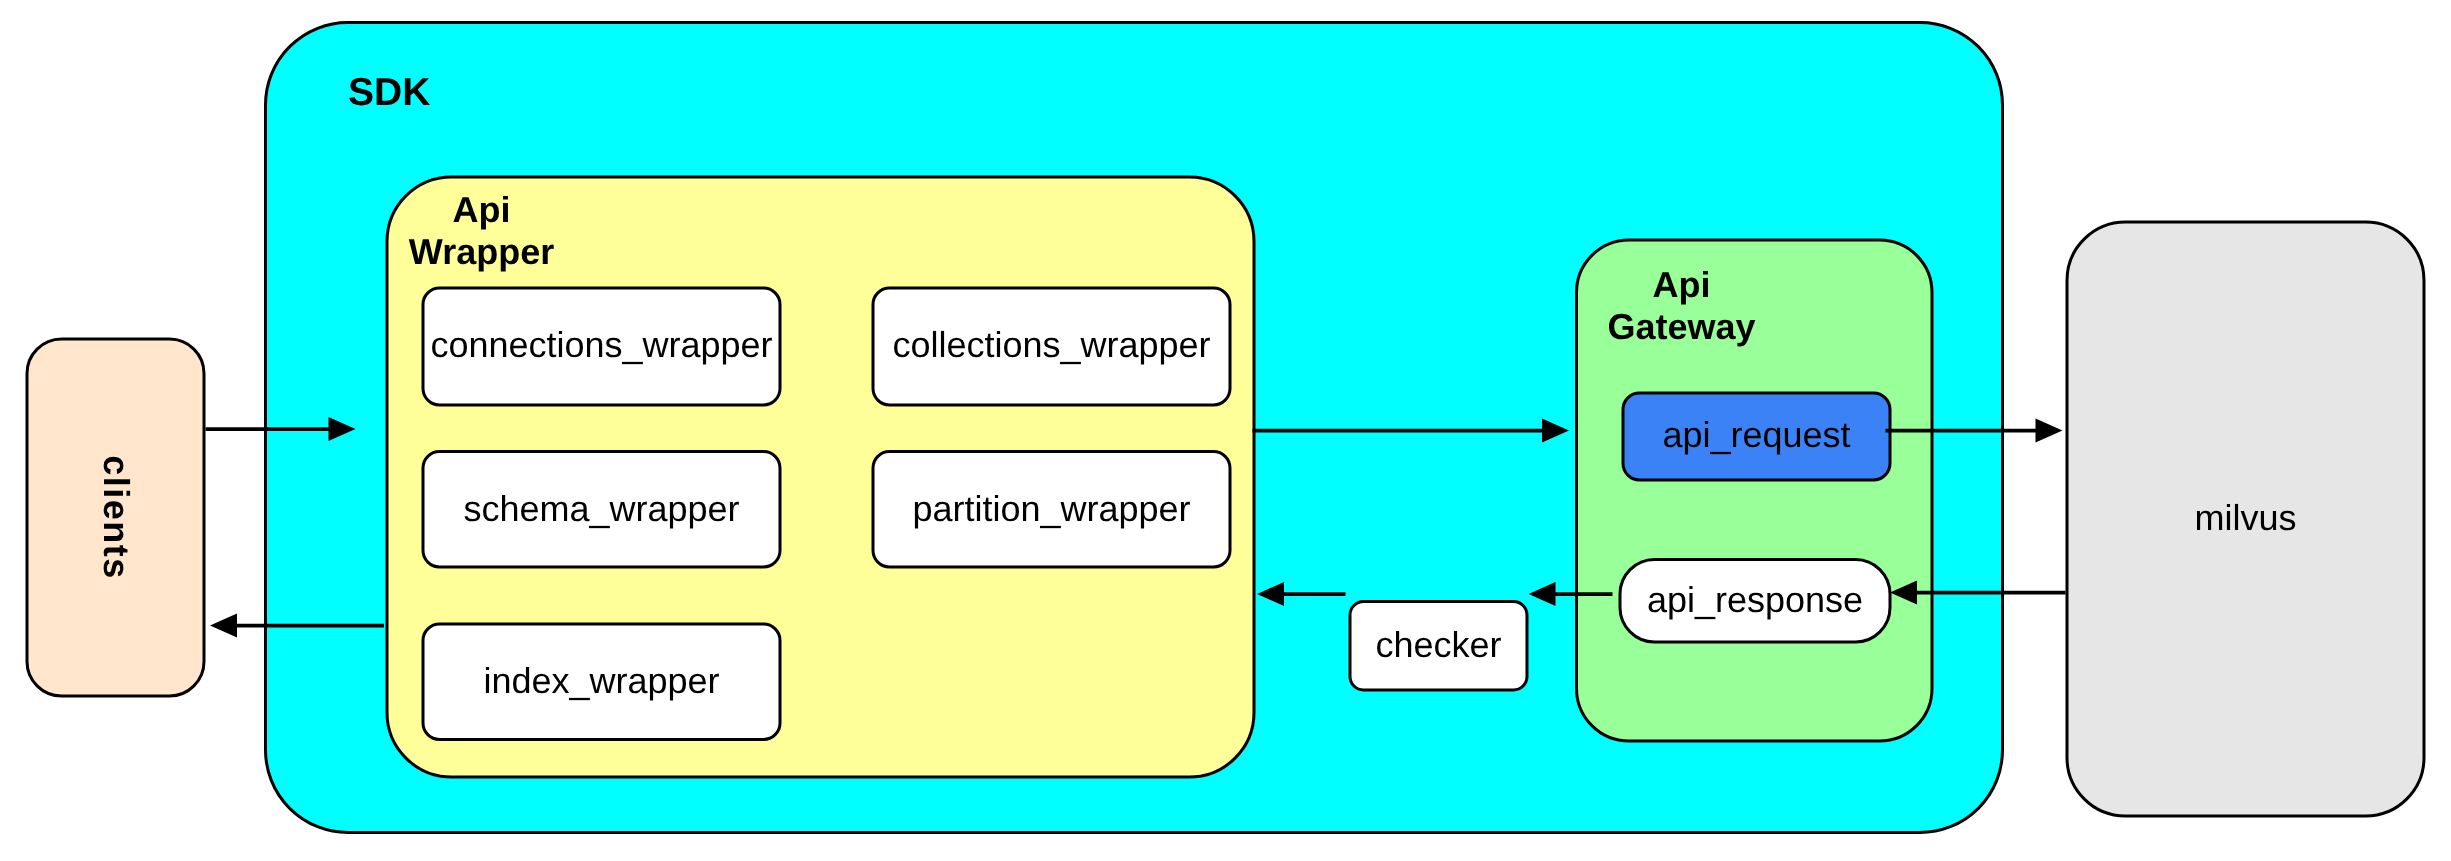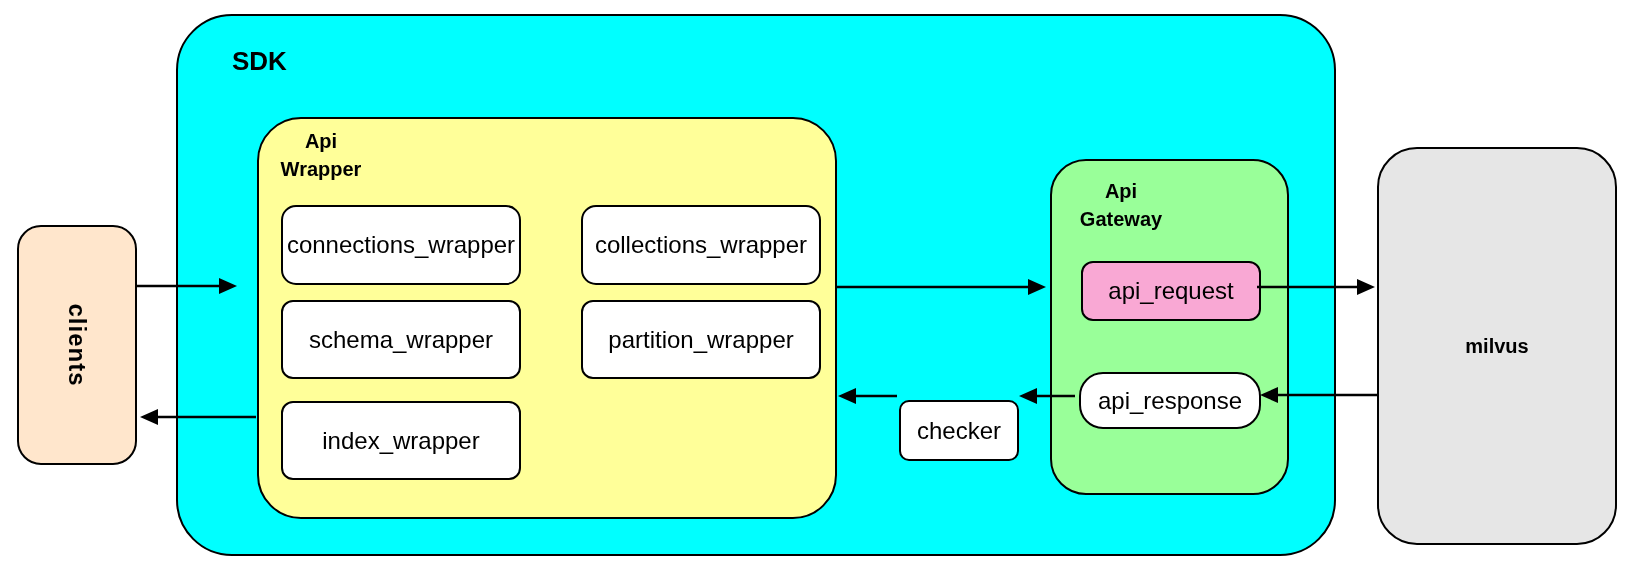--- a/index.html
+++ b/index.html
@@ -12,47 +12,47 @@
   }
   .node{position:absolute;box-sizing:border-box;border:2.5px solid #000;}
   .leaf{
     position:absolute;box-sizing:border-box;
     border:2px solid #000;border-radius:12px;
     background:#fff;
     display:flex;align-items:center;justify-content:center;
     font-size:24px;color:#000;white-space:nowrap;
   }
   .container-label{
-    position:absolute;font-weight:bold;font-size:20px;color:#000;
+    position:absolute;font-weight:bold;font-size:24px;color:#000;
     white-space:pre-line;text-align:center;line-height:28px;
   }
   
   .clients{left:17px;top:225px;width:120px;height:240px;border-radius:24px;
     display:flex;align-items:center;justify-content:center;}
   .clients span{transform:rotate(90deg);font-weight:bold;font-size:24px;letter-spacing:1px;}
   
   .sdk{left:176px;top:14px;width:1160px;height:542px;border-radius:56px;}
   .sdk-label{left:54px;top:32px;font-size:26px;line-height:26px;}
   
   .api-wrapper{left:79px;top:101px;width:580px;height:402px;border-radius:44px;}
   .api-wrapper-label{left:7px;top:8px;width:110px;}
   .wrap-box{width:240px;height:80px;}
   .col1{left:22px;} .col2{left:322px;}
-  .row1{top:86px;border-radius:15px;} .row2{top:181px;height:79px;} .row3{top:282px;height:79px;}
+  .row1{top:72px;} .row2{top:181px;height:79px;} .row3{top:296px;height:79px;}
   
   .checker{left:721px;top:352px;width:120px;height:61px;border-radius:10px;}
   
   .api-gateway{left:872px;top:143px;width:239px;height:336px;border-radius:36px;}
   .api-gateway-label{left:13px;top:16px;width:112px;}
   .api-request{left:29px;top:100px;width:180px;height:60px;}
   .api-response{left:27px;top:211px;width:182px;height:57px;}
   
   .milvus{left:1377px;top:147px;width:240px;height:398px;border-radius:40px;
     display:flex;align-items:center;justify-content:center;}
-  .milvus span{font-weight:bold;font-size:20px;}
+  .milvus span{font-weight:normal;font-size:24px;}
   
   .edges{position:absolute;left:0;top:0;z-index:20;pointer-events:none;}
 </style>
 </head>
 <body>
 
 <div class="stage">
 
   <div class="node clients" style="background-color: rgb(255, 230, 204);">
     <span>clients</span>
@@ -83,21 +83,21 @@
     </div>
 
     <div class="leaf checker" style="background-color: rgb(255, 255, 255); margin-top: 32px;">
       <span>checker</span>
     </div>
 
     <div class="node api-gateway" style="background-color: rgb(153, 255, 153);">
       <div class="container-label api-gateway-label">Api
 Gateway</div>
 
-      <div class="leaf api-request" style="background-color: #f9a8d4;">
+      <div class="leaf api-request" style="background-color: #3b82f6;">
         <span>api_request</span>
       </div>
       <div class="leaf api-response" style="background-color: rgb(255, 255, 255); border-radius: 24px;">
         <span>api_response</span>
       </div>
     </div>
   </div>
 
   <div class="node milvus" style="background-color: rgb(230, 230, 230);">
     <span>milvus</span>

